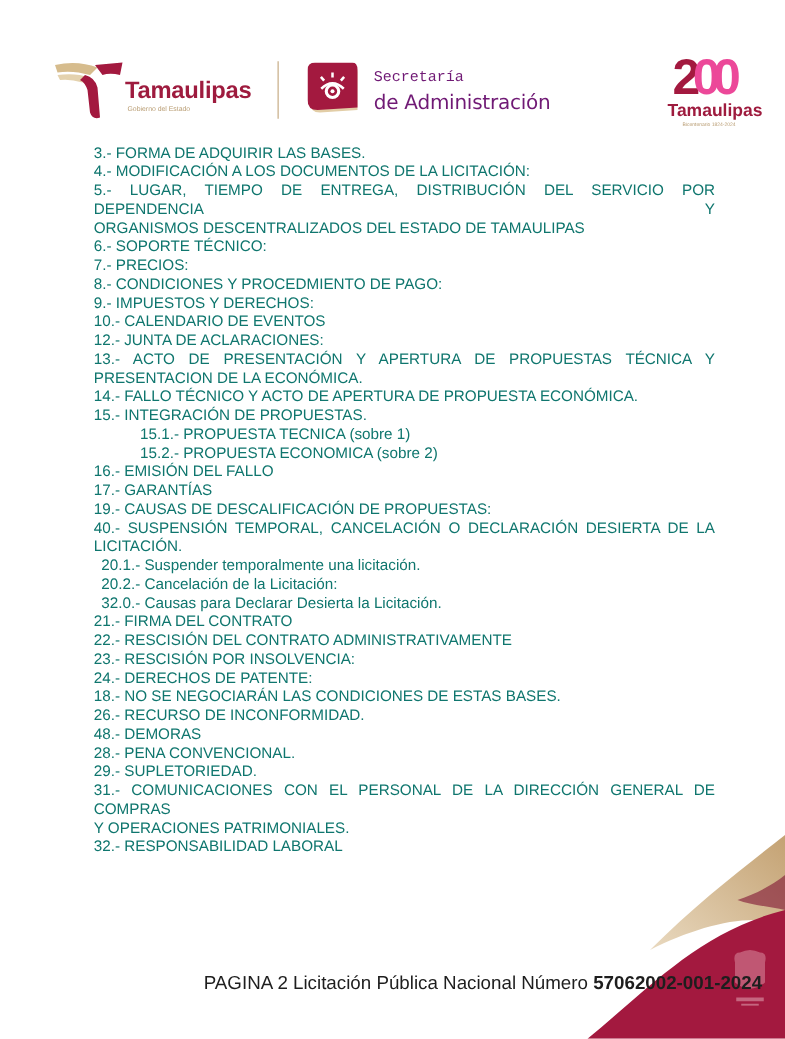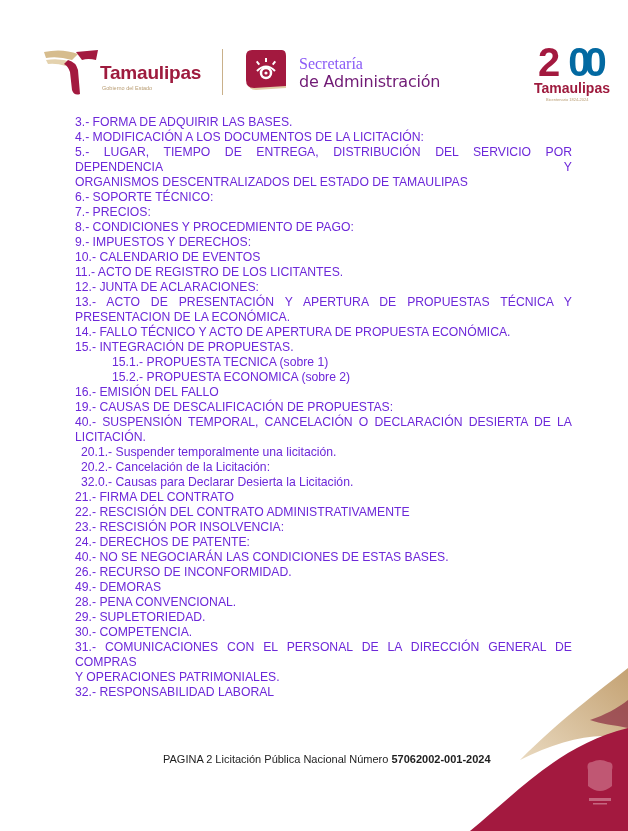--- a/index.html
+++ b/index.html
@@ -5,36 +5,36 @@
     html, body { margin: 0; padding: 0; background: #ffffff; }
     body { width: 628px; height: 831px; position: relative; overflow: hidden; font-family: "Liberation Sans", sans-serif; color: #1a1a1a; }
     .header { position: absolute; left: 0; top: 0; width: 628px; height: 110px; }
     .logo-tam { position: absolute; left: 42px; top: 46px; width: 160px; height: 52px; }
     .logo-tam svg { position: absolute; left: 0; top: 0; }
     .logo-tam .name { position: absolute; left: 58px; top: 16px; font-size: 19px; font-weight: bold; color: #9e1b3e; letter-spacing: -0.2px; }
     .logo-tam .sub { position: absolute; left: 60px; top: 39px; font-size: 5.5px; color: #b89c72; }
     .divider { position: absolute; left: 222px; top: 49px; width: 1px; height: 46px; background: #c9b08a; }
     .logo-sec { position: absolute; left: 246px; top: 50px; width: 200px; height: 46px; }
     .logo-sec .badge { position: absolute; left: 0; top: 0; width: 42px; height: 42px; }
-    .logo-sec .line1 { position: absolute; left: 53px; top: 5px; font-size: 16px; color: #8b5cf6; font-family: Liberation Serif, serif; }
+    .logo-sec .line1 { position: absolute; left: 53px; top: 5px; font-size: 12px; color: #701a75; font-family: Liberation Mono, monospace; }
     .logo-sec .line2 { position: absolute; left: 53px; top: 22px; font-size: 16px; color: #701a75; font-family: "DejaVu Sans", sans-serif; letter-spacing: -0.2px; }
     .logo-200 { position: absolute; left: 532px; top: 40px; width: 90px; height: 66px; }
     .logo-200 .num { position: absolute; left: 6px; top: 0px; font-size: 40px; font-weight: bold; letter-spacing: -6px; line-height: 44px; }
     .logo-200 .num .two { color: #a3193f; }
-    .logo-200 .num .zero { color: #0369a1; margin-left: 14px; }
+    .logo-200 .num .zero { color: #ec4899; }
     .logo-200 .name { position: absolute; left: 2px; top: 40px; font-size: 14px; font-weight: bold; color: #9e1b3e; }
     .logo-200 .sub { position: absolute; left: 14px; top: 57px; font-size: 4px; color: #b89c72; }
 
-    .content { position: absolute; left: 75px; top: 115px; width: 497px; font-size: 12.2px; line-height: 15px; font-family: "Liberation Sans", sans-serif; color: #6d28d9; }
+    .content { position: absolute; left: 75px; top: 115px; width: 497px; font-size: 12.2px; line-height: 15px; font-family: "Liberation Sans", sans-serif; color: #0f766e; }
     .content .line { white-space: nowrap; }
     .content .justify { text-align: justify; text-align-last: justify; white-space: normal; }
     .content .indent2 { padding-left: 37px; }
     .content .indent1 { padding-left: 6px; }
 
-    .footer { position: absolute; left: 163px; top: 753px; font-size: 11px; color: #1e1e1e; white-space: nowrap; }
+    .footer { position: absolute; left: 163px; top: 778px; font-size: 15px; color: #1e1e1e; white-space: nowrap; }
     .footer b { font-weight: bold; }
 
     .deco { position: absolute; left: 0; top: 0; width: 628px; height: 831px; pointer-events: none; }
   </style>
 </head>
 <body>
 
 <svg class="deco" viewBox="0 0 628 831" width="628" height="831">
   <defs>
     <linearGradient id="goldg" x1="0" y1="1" x2="1" y2="0">
@@ -93,45 +93,44 @@
 <div class="content" id="index-list">
     <div class="line ">3.- FORMA DE ADQUIRIR LAS BASES.</div>
     <div class="line ">4.- MODIFICACIÓN A LOS DOCUMENTOS DE LA LICITACIÓN:</div>
     <div class="line justify">5.- LUGAR, TIEMPO DE ENTREGA, DISTRIBUCIÓN DEL SERVICIO POR DEPENDENCIA Y</div>
     <div class="line ">ORGANISMOS DESCENTRALIZADOS DEL ESTADO DE TAMAULIPAS</div>
     <div class="line ">6.- SOPORTE TÉCNICO:</div>
     <div class="line ">7.- PRECIOS:</div>
     <div class="line ">8.- CONDICIONES Y PROCEDMIENTO DE PAGO:</div>
     <div class="line ">9.- IMPUESTOS Y DERECHOS:</div>
     <div class="line ">10.- CALENDARIO DE EVENTOS</div>
-    <div class="line ">11.- ACTO DE REGISTRO DE LOS LICITANTES.</div>
     <div class="line ">12.- JUNTA DE ACLARACIONES:</div>
     <div class="line justify">13.- ACTO DE PRESENTACIÓN Y APERTURA DE PROPUESTAS TÉCNICA Y</div>
     <div class="line ">PRESENTACION DE LA ECONÓMICA.</div>
     <div class="line ">14.- FALLO TÉCNICO Y ACTO DE APERTURA DE PROPUESTA ECONÓMICA.</div>
     <div class="line ">15.- INTEGRACIÓN DE PROPUESTAS.</div>
     <div class="line indent2">15.1.- PROPUESTA TECNICA (sobre 1)</div>
     <div class="line indent2">15.2.- PROPUESTA ECONOMICA (sobre 2)</div>
     <div class="line ">16.- EMISIÓN DEL FALLO</div>
+    <div class="line ">17.- GARANTÍAS</div>
     <div class="line ">19.- CAUSAS DE DESCALIFICACIÓN DE PROPUESTAS:</div>
     <div class="line justify">40.- SUSPENSIÓN TEMPORAL, CANCELACIÓN O DECLARACIÓN DESIERTA DE LA</div>
     <div class="line ">LICITACIÓN.</div>
     <div class="line indent1">20.1.- Suspender temporalmente una licitación.</div>
     <div class="line indent1">20.2.- Cancelación de la Licitación:</div>
     <div class="line indent1">32.0.- Causas para Declarar Desierta la Licitación.</div>
     <div class="line ">21.- FIRMA DEL CONTRATO</div>
     <div class="line ">22.- RESCISIÓN DEL CONTRATO ADMINISTRATIVAMENTE</div>
     <div class="line ">23.- RESCISIÓN POR INSOLVENCIA:</div>
     <div class="line ">24.- DERECHOS DE PATENTE:</div>
-    <div class="line ">40.- NO SE NEGOCIARÁN LAS CONDICIONES DE ESTAS BASES.</div>
+    <div class="line ">18.- NO SE NEGOCIARÁN LAS CONDICIONES DE ESTAS BASES.</div>
     <div class="line ">26.- RECURSO DE INCONFORMIDAD.</div>
-    <div class="line ">49.- DEMORAS</div>
+    <div class="line ">48.- DEMORAS</div>
     <div class="line ">28.- PENA CONVENCIONAL.</div>
     <div class="line ">29.- SUPLETORIEDAD.</div>
-    <div class="line ">30.- COMPETENCIA.</div>
     <div class="line justify">31.- COMUNICACIONES CON EL PERSONAL DE LA DIRECCIÓN GENERAL DE COMPRAS</div>
     <div class="line ">Y OPERACIONES PATRIMONIALES.</div>
     <div class="line ">32.- RESPONSABILIDAD LABORAL</div>
   </div>
 
 <div class="footer">
   <span>PAGINA 2 Licitación Pública Nacional Número </span><b>57062002-001-2024</b>
 </div>
 
 </body></html>

